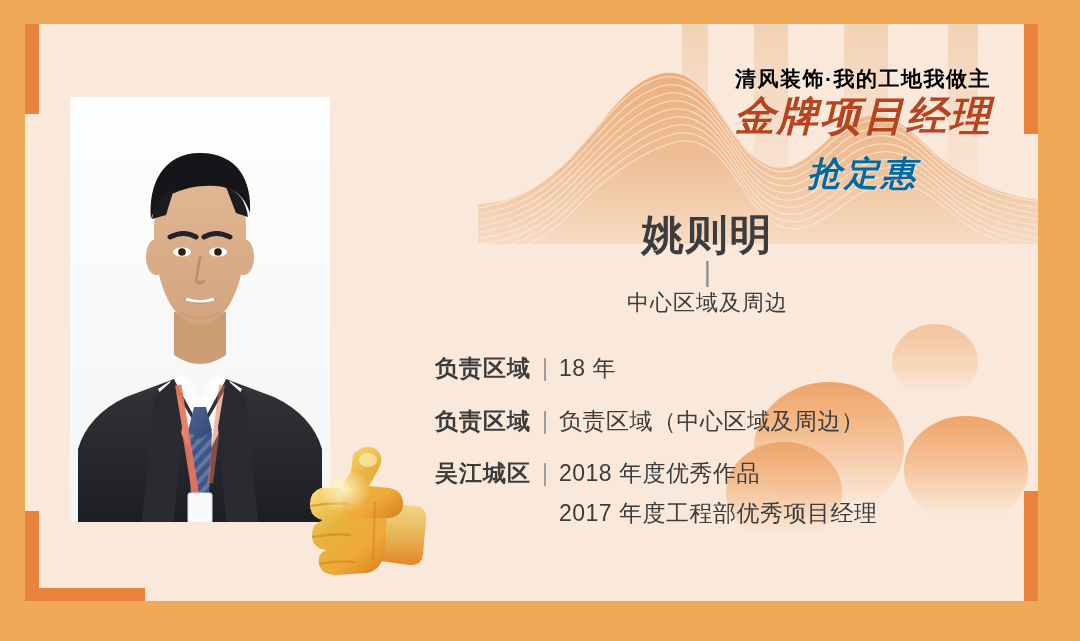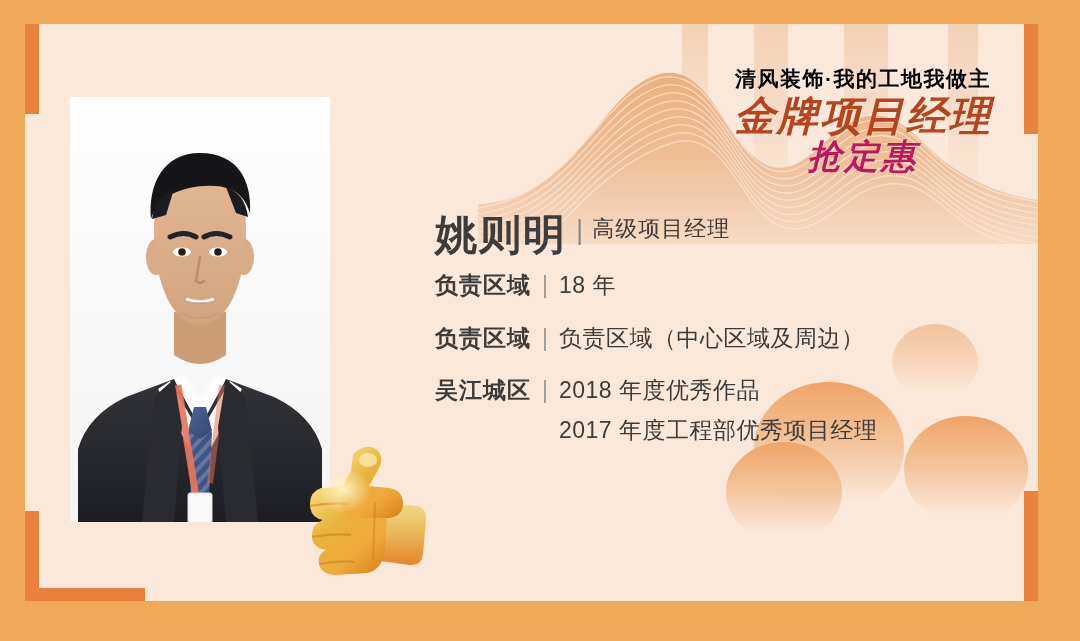--- a/index.html
+++ b/index.html
@@ -96,24 +96,24 @@
     font-family:"Liberation Serif","DejaVu Serif",serif;
     font-style:italic;
     margin-top:3px;
     text-shadow:1px 1px 0 rgba(255,255,255,.35);
   }
   #sub-title {
     font-size:34px;
     font-weight:bold;
     line-height:1.08;
     letter-spacing:3px;
-    color:#be185d;
+    color:#0369a1;
     font-family:"Liberation Serif","DejaVu Serif",serif;
     font-style:italic;
-    margin-top:0;
+    margin-top:17px;
     text-shadow:1px 1px 0 rgba(255,255,255,.35);
   }
 
   
   #photo-frame {
     position:absolute;
     left:45px; top:73px;
     width:260px; height:425px;
     background:#FFFFFF;
     z-index:25;
@@ -132,22 +132,23 @@
 
   
   #info {
     position:absolute;
     left:410px; top:190px;
     width:545px;
     z-index:28;
   }
   #name-row {
     display:flex;
-    align-items:flex-start;
-    margin-bottom:12px;
+    align-items:center;
+    margin-bottom:33px;
+    flex-direction:column;
   }
   #person-name {
     font-size:42px;
     font-weight:bold;
     color:#3C3C3C;
     letter-spacing:2px;
     line-height:1;
   }
   .vsep {
     display:inline-block;
@@ -357,21 +358,21 @@
         <ellipse cx="58" cy="62" rx="30" ry="26" fill="url(#shine)"></ellipse>
         <ellipse cx="75" cy="24" rx="9" ry="7" fill="#FFF1BE" opacity=".65"></ellipse>
       </svg>
     </div>
 
     <div id="info">
 
       <div id="name-row">
         <span id="person-name">姚则明</span>
         <span id="name-sep" class="vsep">|</span>
-        <span id="person-title">高级项目经理</span>
+        <span id="person-title">中心区域及周边</span>
       </div>
 
       <div class="info-row">
         <span class="info-label">负责区域</span>
         <span class="row-sep">|</span>
         <span class="info-value">18 年</span>
       </div>
 
       <div class="info-row">
         <span class="info-label">负责区域</span>

